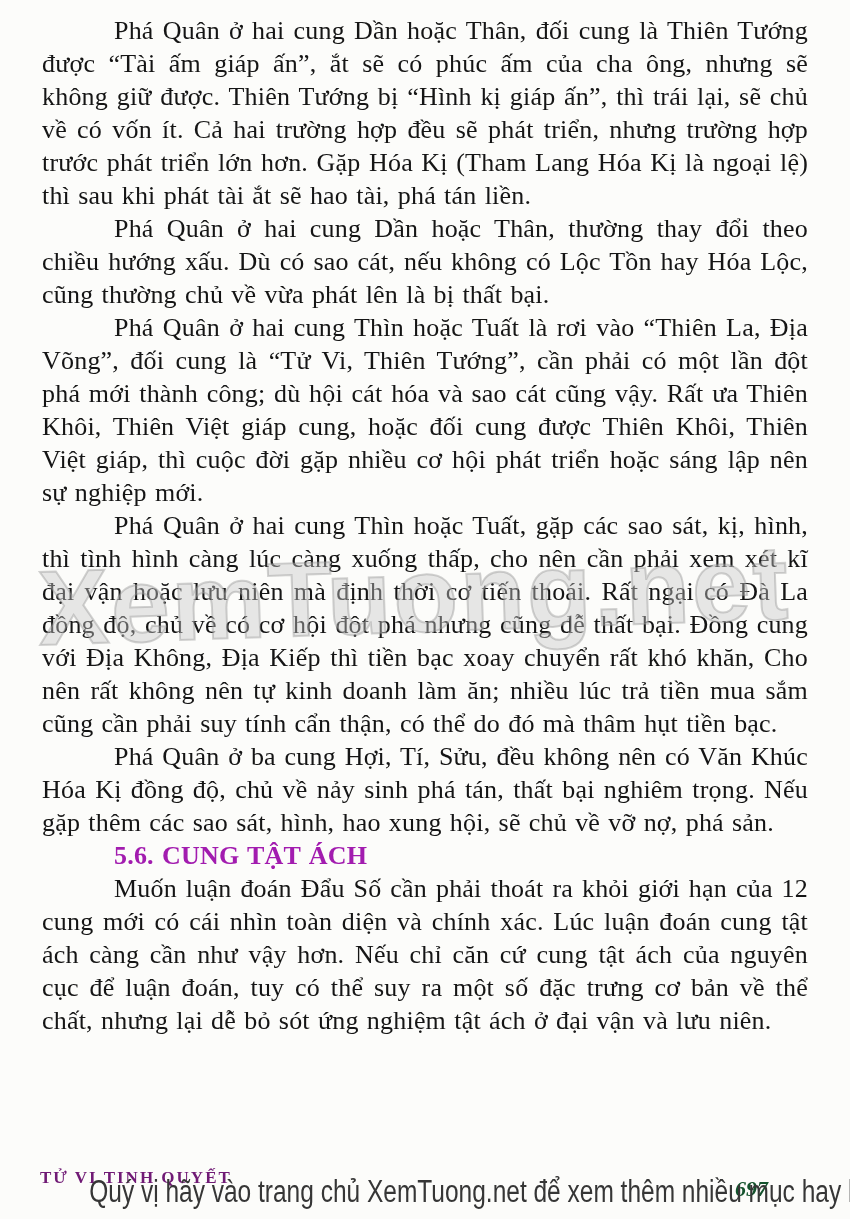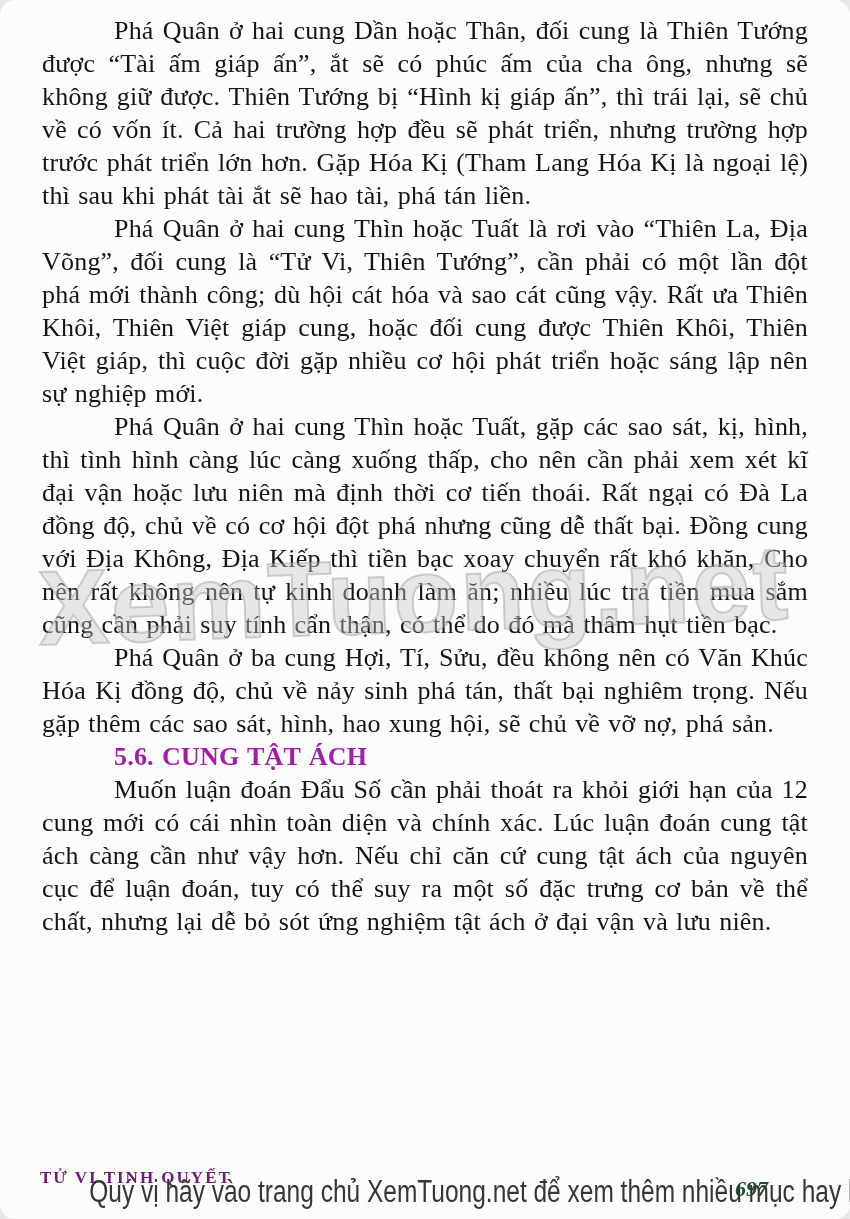--- a/index.html
+++ b/index.html
@@ -9,21 +9,20 @@
   }
   .page {
     position: relative;
     width: 850px;
     height: 1219px;
     margin: 0 auto;
     background: #fcfcfa;
     overflow: hidden;
     color: #151515;
     font-family: "Liberation Serif", serif;
-    border-radius: 15px;
   }
   .body-text {
     position: absolute;
     left: 42px;
     top: 14px;
     width: 766px;
   }
   .body-text p {
     margin: 0;
     font-size: 26px;
@@ -96,20 +95,21 @@
     z-index: 3;
   }
 </style>
 </head>
 <body>
 
 <div class="page">
 
   <div class="body-text">
     <p>Phá Quân ở hai cung Dần hoặc Thân, đối cung là Thiên Tướng được “Tài ấm giáp ấn”, ắt sẽ có phúc ấm của cha ông, nhưng sẽ không giữ được. Thiên Tướng bị “Hình kị giáp ấn”, thì trái lại, sẽ chủ về có vốn ít. Cả hai trường hợp đều sẽ phát triển, nhưng trường hợp trước phát triển lớn hơn. Gặp Hóa Kị (Tham Lang Hóa Kị là ngoại lệ) thì sau khi phát tài ắt sẽ hao tài, phá tán liền.</p>
+    <p>Phá Quân ở hai cung Dần hoặc Thân, thường thay đổi theo chiều hướng xấu. Dù có sao cát, nếu không có Lộc Tồn hay Hóa Lộc, cũng thường chủ về vừa phát lên là bị thất bại.</p>
     <p>Phá Quân ở hai cung Thìn hoặc Tuất là rơi vào “Thiên La, Địa Võng”, đối cung là “Tử Vi, Thiên Tướng”, cần phải có một lần đột phá mới thành công; dù hội cát hóa và sao cát cũng vậy. Rất ưa Thiên Khôi, Thiên Việt giáp cung, hoặc đối cung được Thiên Khôi, Thiên Việt giáp, thì cuộc đời gặp nhiều cơ hội phát triển hoặc sáng lập nên sự nghiệp mới.</p>
     <p>Phá Quân ở hai cung Thìn hoặc Tuất, gặp các sao sát, kị, hình, thì tình hình càng lúc càng xuống thấp, cho nên cần phải xem xét kĩ đại vận hoặc lưu niên mà định thời cơ tiến thoái. Rất ngại có Đà La đồng độ, chủ về có cơ hội đột phá nhưng cũng dễ thất bại. Đồng cung với Địa Không, Địa Kiếp thì tiền bạc xoay chuyển rất khó khăn, Cho nên rất không nên tự kinh doanh làm ăn; nhiều lúc trả tiền mua sắm cũng cần phải suy tính cẩn thận, có thể do đó mà thâm hụt tiền bạc.</p>
     <p>Phá Quân ở ba cung Hợi, Tí, Sửu, đều không nên có Văn Khúc Hóa Kị đồng độ, chủ về nảy sinh phá tán, thất bại nghiêm trọng. Nếu gặp thêm các sao sát, hình, hao xung hội, sẽ chủ về vỡ nợ, phá sản.</p>
     <p class="section-heading">5.6. CUNG TẬT ÁCH</p>
     <p>Muốn luận đoán Đẩu Số cần phải thoát ra khỏi giới hạn của 12 cung mới có cái nhìn toàn diện và chính xác. Lúc luận đoán cung tật ách càng cần như vậy hơn. Nếu chỉ căn cứ cung tật ách của nguyên cục để luận đoán, tuy có thể suy ra một số đặc trưng cơ bản về thể chất, nhưng lại dễ bỏ sót ứng nghiệm tật ách ở đại vận và lưu niên.</p>
   </div>
 
   <div class="watermark">XemTuong.net</div>
 
   <div class="footer-book-title">TỬ VI TINH QUYẾT</div>

